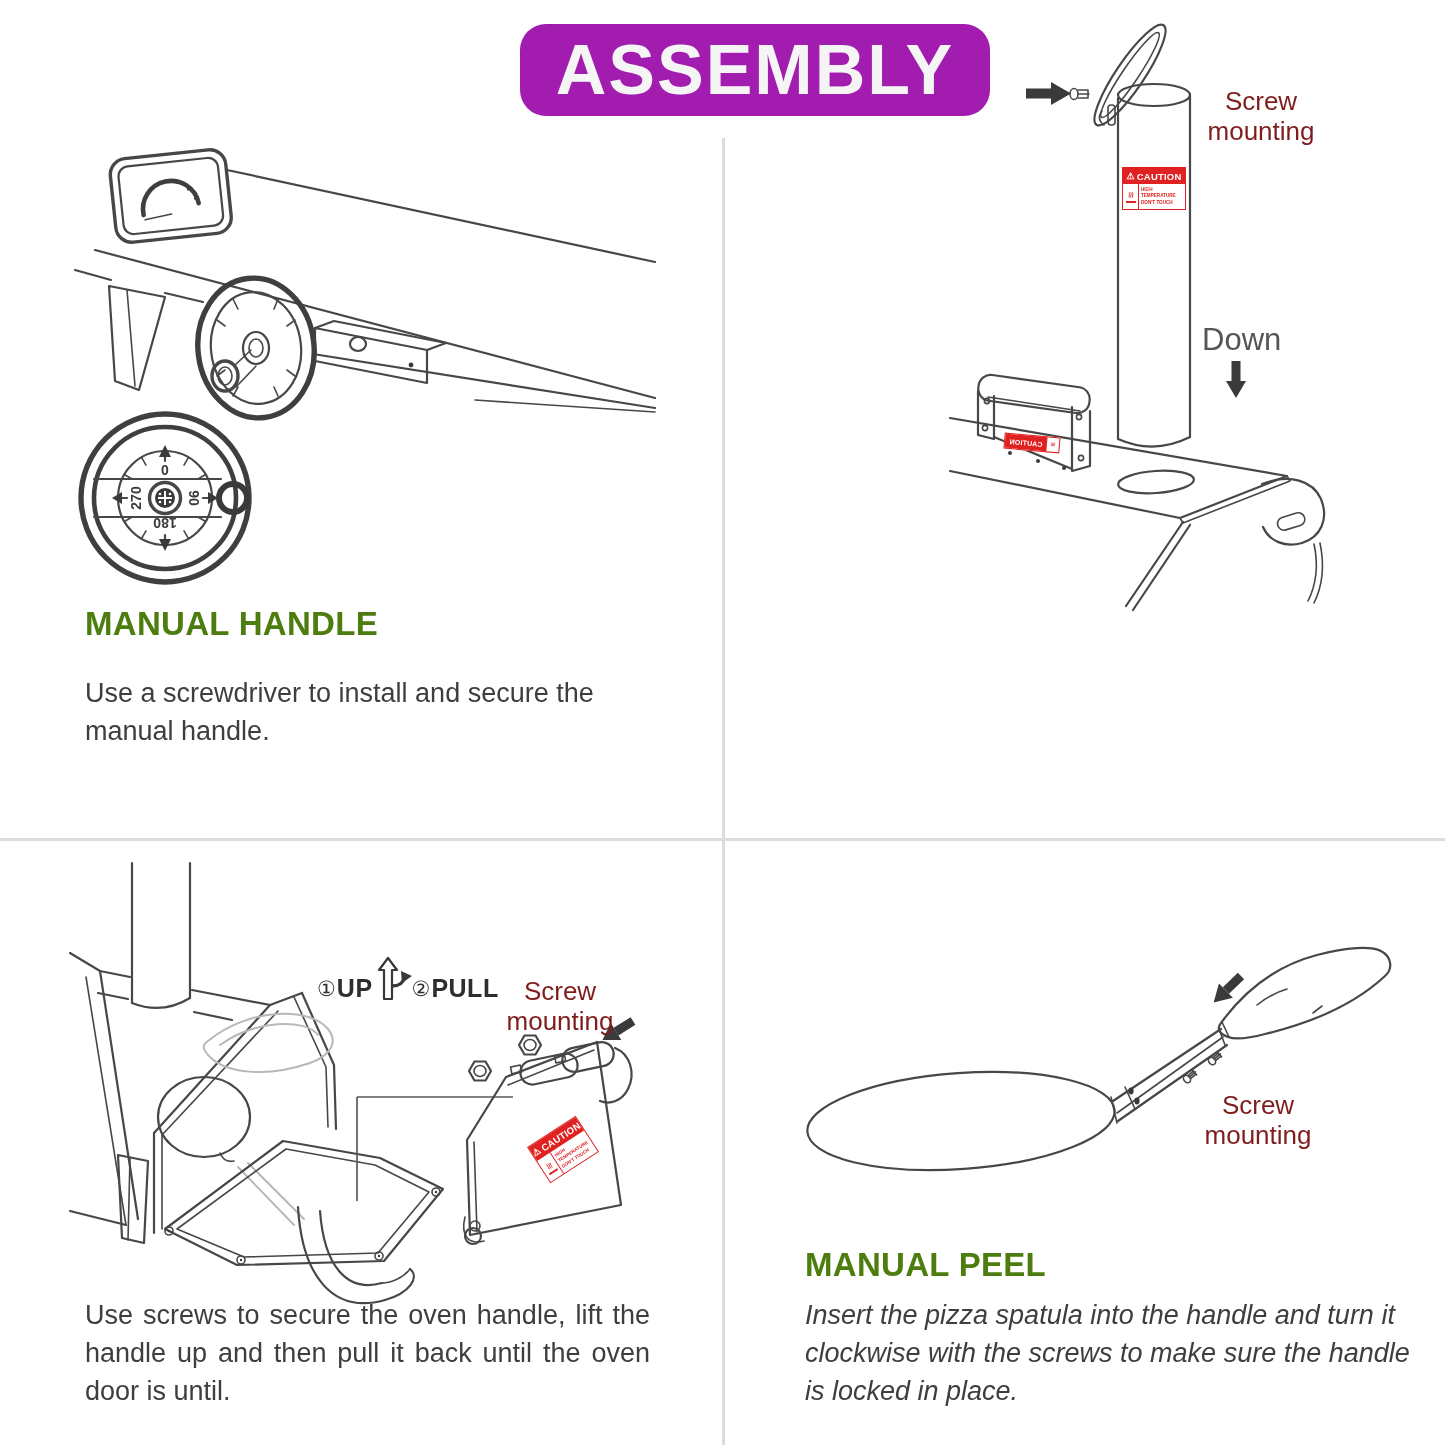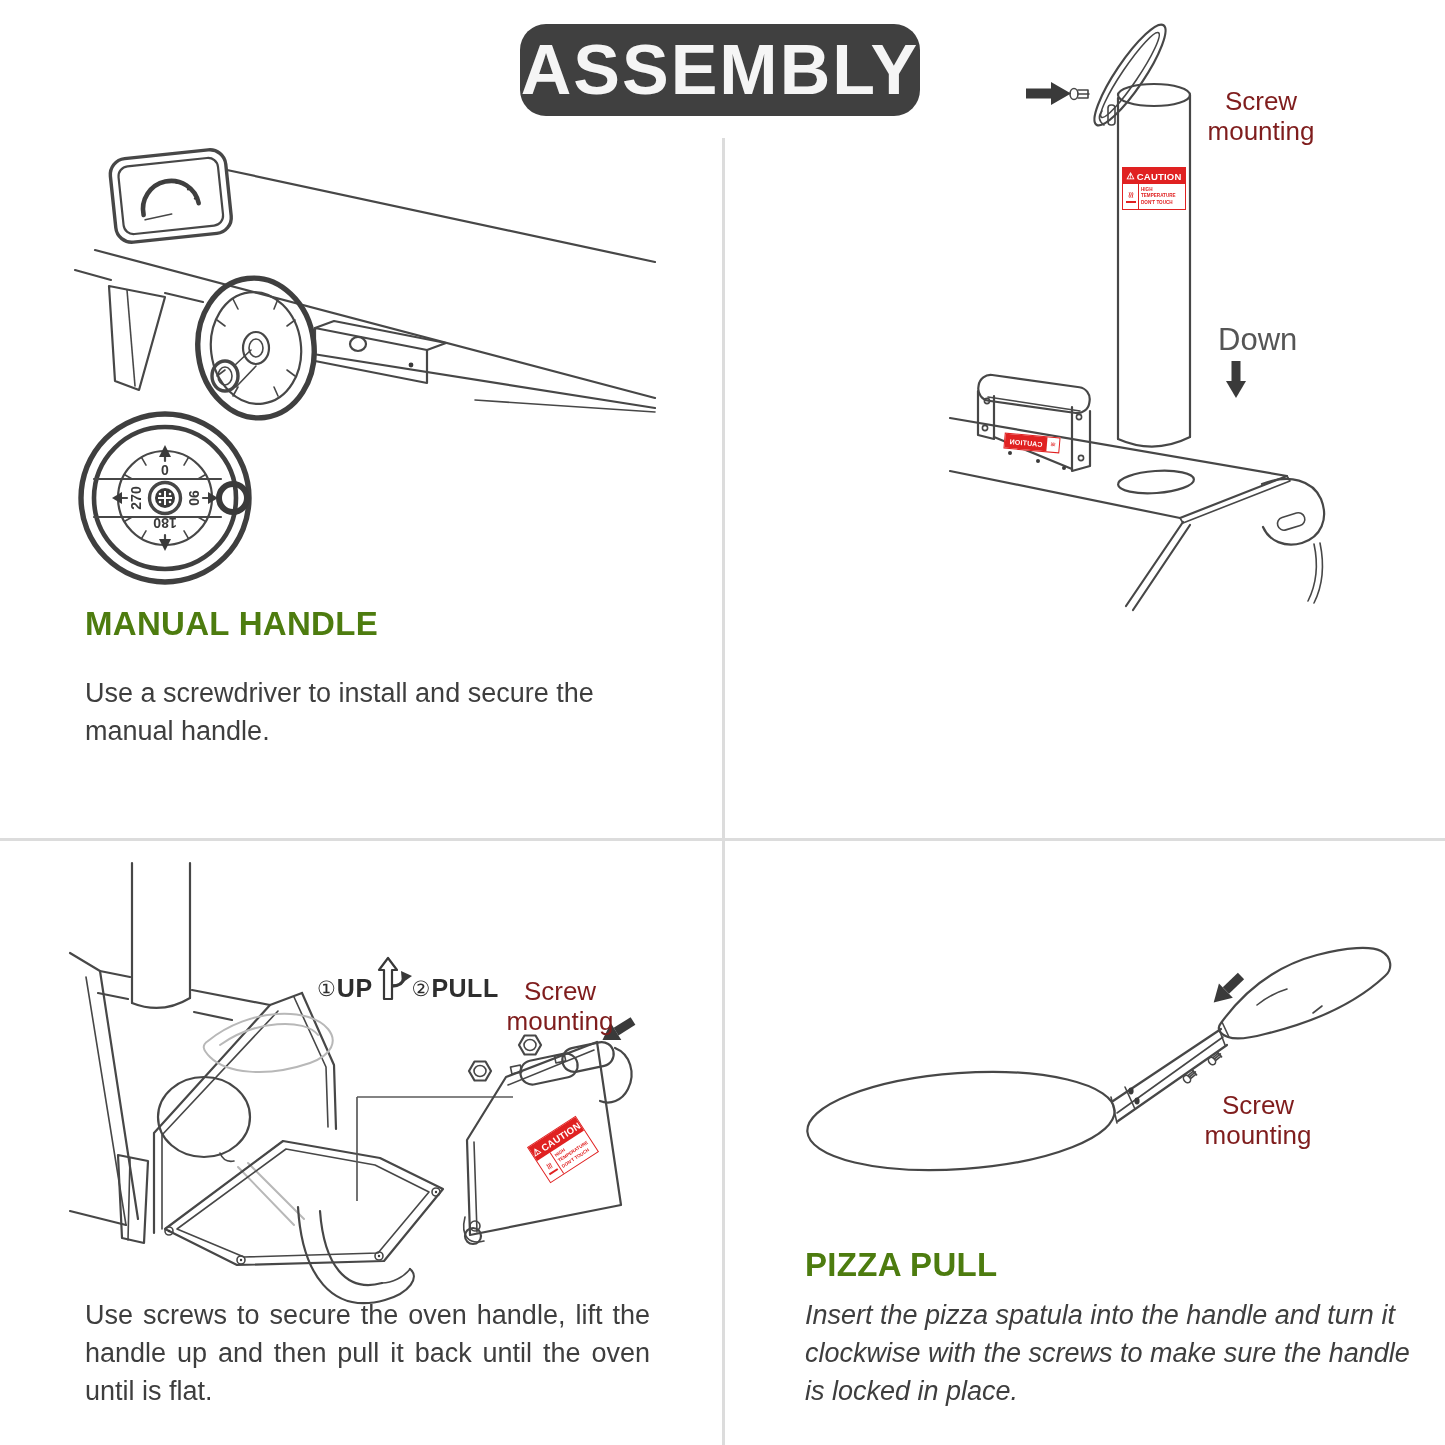--- a/index.html
+++ b/index.html
@@ -1,18 +1,18 @@
 <!DOCTYPE html>
 <html><head>
 <meta charset="utf-8">
 <style>
   html,body{margin:0;padding:0;background:#fff;}
   .page{position:relative;width:1445px;height:1445px;background:#fff;overflow:hidden;
         font-family:"Liberation Sans", sans-serif;color:#3c3c3c;}
-  .title-badge{position:absolute;left:520px;top:24px;width:400px;height:92px;background:#404040;
+  .title-badge{position:absolute;left:520px;top:24px;width:470px;height:92px;background:#a21caf;
         border-radius:26px;display:flex;align-items:center;justify-content:center;}
   .title-badge span{color:#f5f5f5;font-size:70px;font-weight:bold;letter-spacing:2px;}
   .divider-v{position:absolute;left:722px;top:138px;width:3px;height:1307px;background:#dcdcdc;}
   .divider-h{position:absolute;left:0;top:838px;width:1445px;height:3px;background:#dcdcdc;}
   .fig{position:absolute;overflow:visible;}
   .s  {fill:none;stroke:#474747;stroke-width:2.2;stroke-linecap:round;stroke-linejoin:round;}
   .s1 {fill:none;stroke:#474747;stroke-width:1.6;stroke-linecap:round;stroke-linejoin:round;}
   .s3 {fill:none;stroke:#474747;stroke-width:3.4;stroke-linecap:round;stroke-linejoin:round;}
   .s4 {fill:none;stroke:#3f3f3f;stroke-width:4.6;stroke-linecap:round;stroke-linejoin:round;}
   .s5 {fill:none;stroke:#3f3f3f;stroke-width:5.4;stroke-linecap:round;stroke-linejoin:round;}
@@ -207,21 +207,21 @@
       </div>
     </div>
   </div>
 
   <div class="mini-caution">
     <div class="ico">≋</div>
     <div class="band">CAUTION</div>
   </div>
 
   <div class="small-label" style="left:1196px;top:86px;width:130px;">Screw mounting</div>
-  <div class="down-label" style="left:1202px;top:322px;margin-left:16px;">Down</div>
+  <div class="down-label" style="left:1202px;top:322px;">Down</div>
 
   <svg class="fig" style="left:70px;top:845px;" width="650" height="420" viewBox="0 0 650 420">
     <line class="s" x1="62" y1="18" x2="62" y2="158"></line>
     <line class="s" x1="120" y1="18" x2="120" y2="153"></line>
     <path class="s" d="M62,158 Q92,170 120,153"></path>
     <path class="s" d="M30,126 L60,132 M122,145 L200,160"></path>
     <path class="s" d="M28,148 L58,154 M124,167 L162,175"></path>
     <path class="s" d="M200,160 L232,148"></path>
     <path class="s" d="M30,126 L68,374"></path>
     <path class="s1" d="M16,132 L56,380"></path>
@@ -348,18 +348,18 @@
       <rect x="0" y="-4.5" width="21" height="9"></rect>
       <polygon points="21,-10 21,10 38,0"></polygon>
     </g>
   </svg>
   <div class="small-label" style="left:1193px;top:1090px;width:130px;">Screw mounting</div>
 
   <div class="heading" style="left:85px;top:605px;">MANUAL HANDLE</div>
   <div class="body-text" style="left:85px;top:660px;width:560px;margin-top:14px;">Use a screwdriver to install and secure the manual handle.</div>
 
 
-  <div class="body-text just" style="left:85px;top:1296px;width:565px;">Use screws to secure the oven handle, lift the handle up and then pull it back until the oven until is flat.</div>
-
-  <div class="heading" style="left:805px;top:1246px;">PIZZA PULL</div>
+  <div class="body-text just" style="left:85px;top:1296px;width:565px;">Use screws to secure the oven handle, lift the handle up and then pull it back until the oven door is until.</div>
+
+  <div class="heading" style="left:805px;top:1246px;">MANUAL PEEL</div>
   <div class="body-text" style="left:805px;top:1296px;width:618px;font-style:italic;">Insert the pizza spatula into the handle and turn it clockwise with the screws to make sure the handle is locked in place.</div>
 
 </div>
 
 </body></html>

